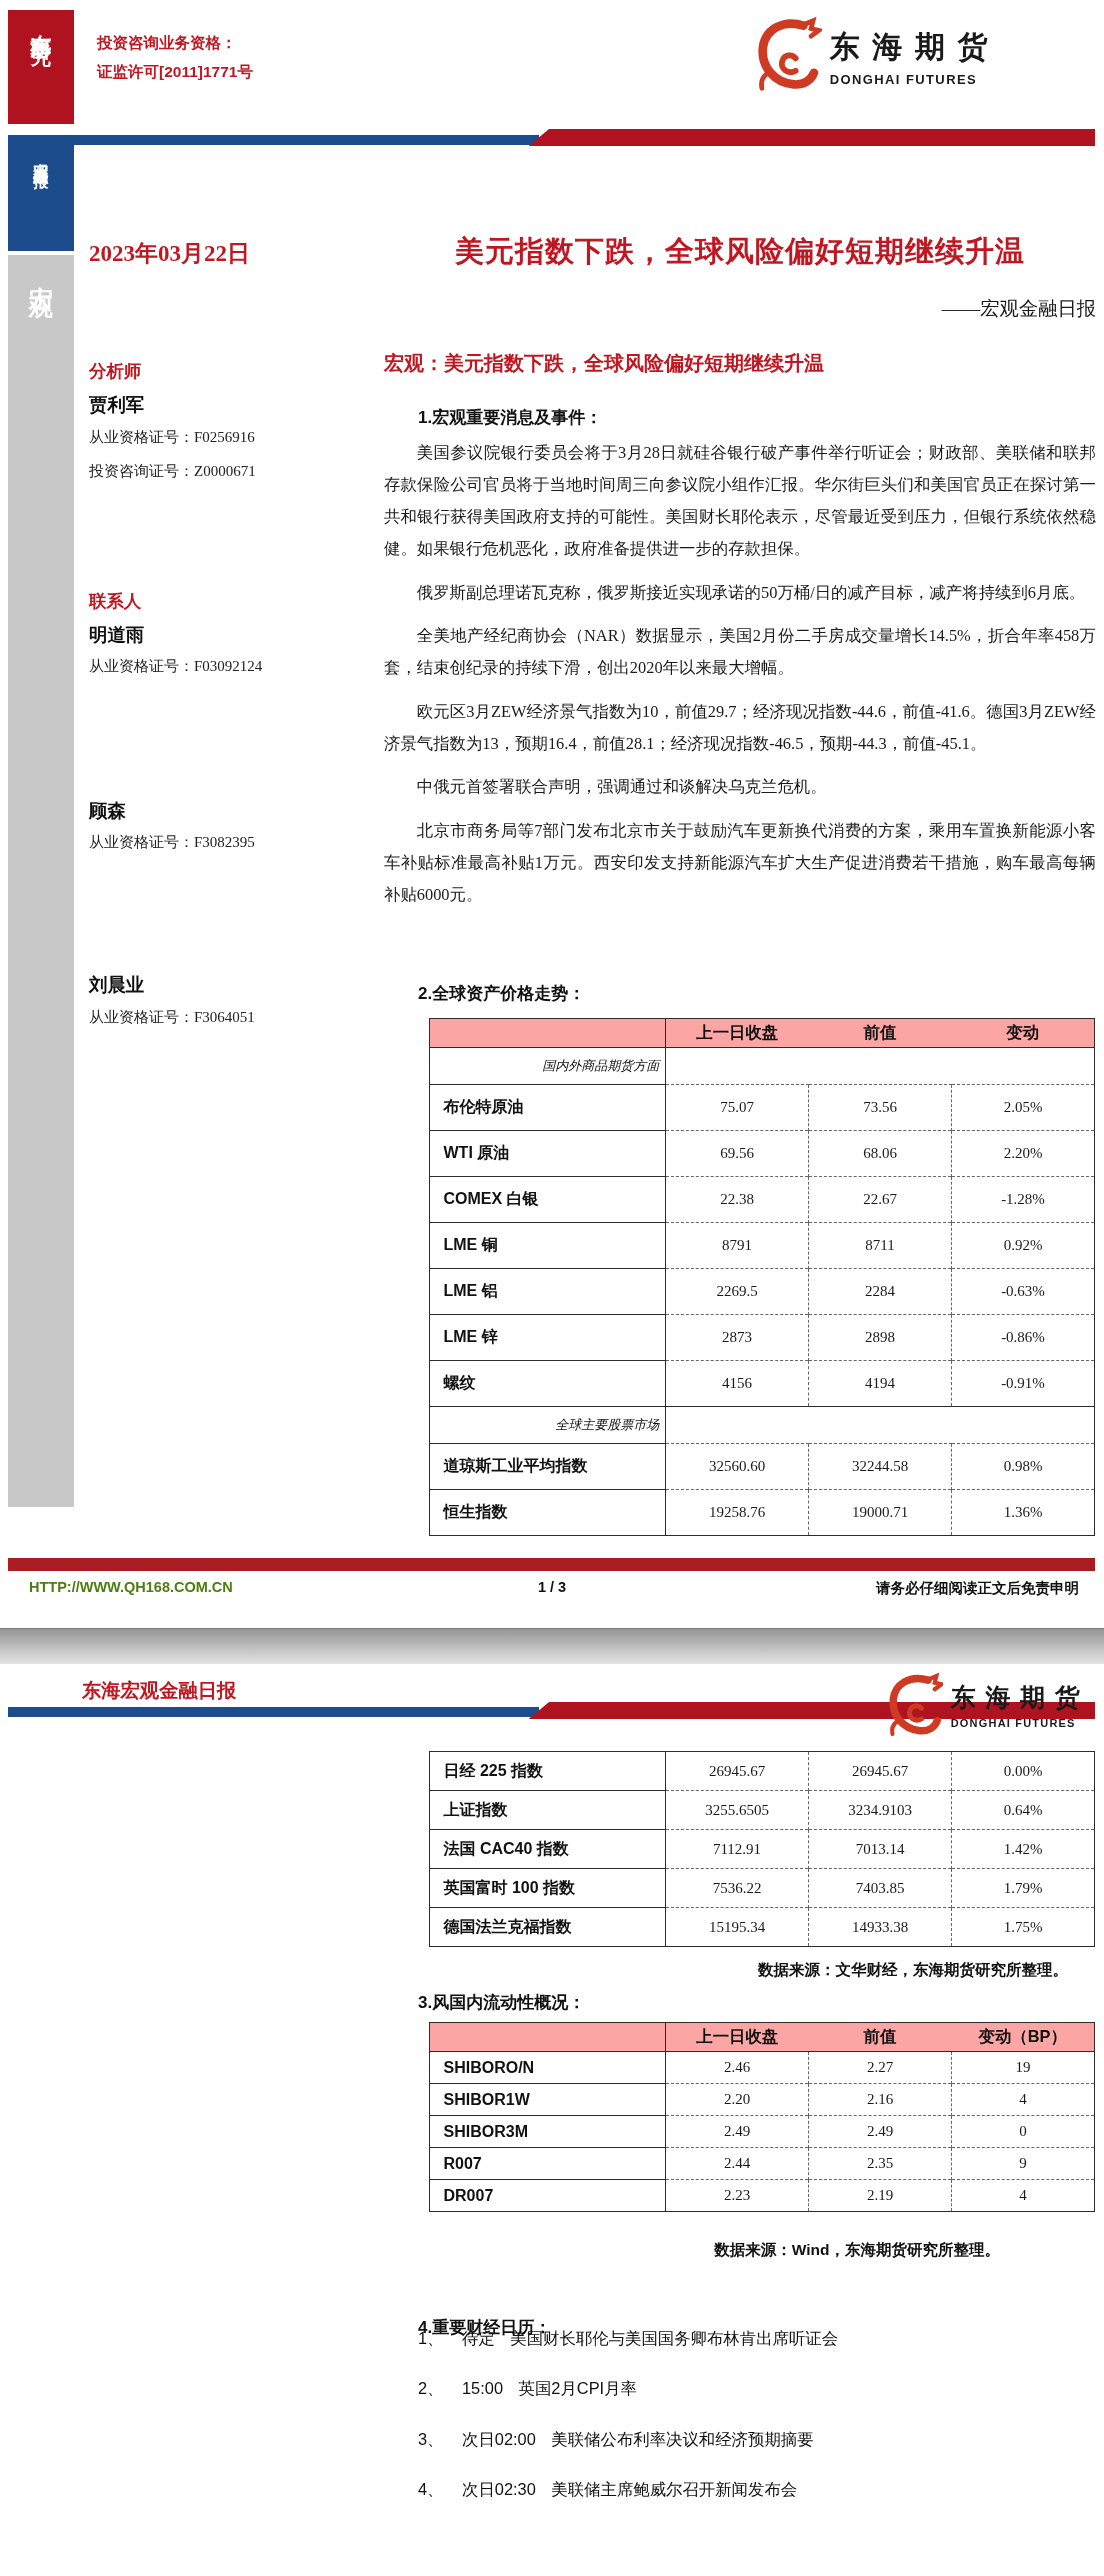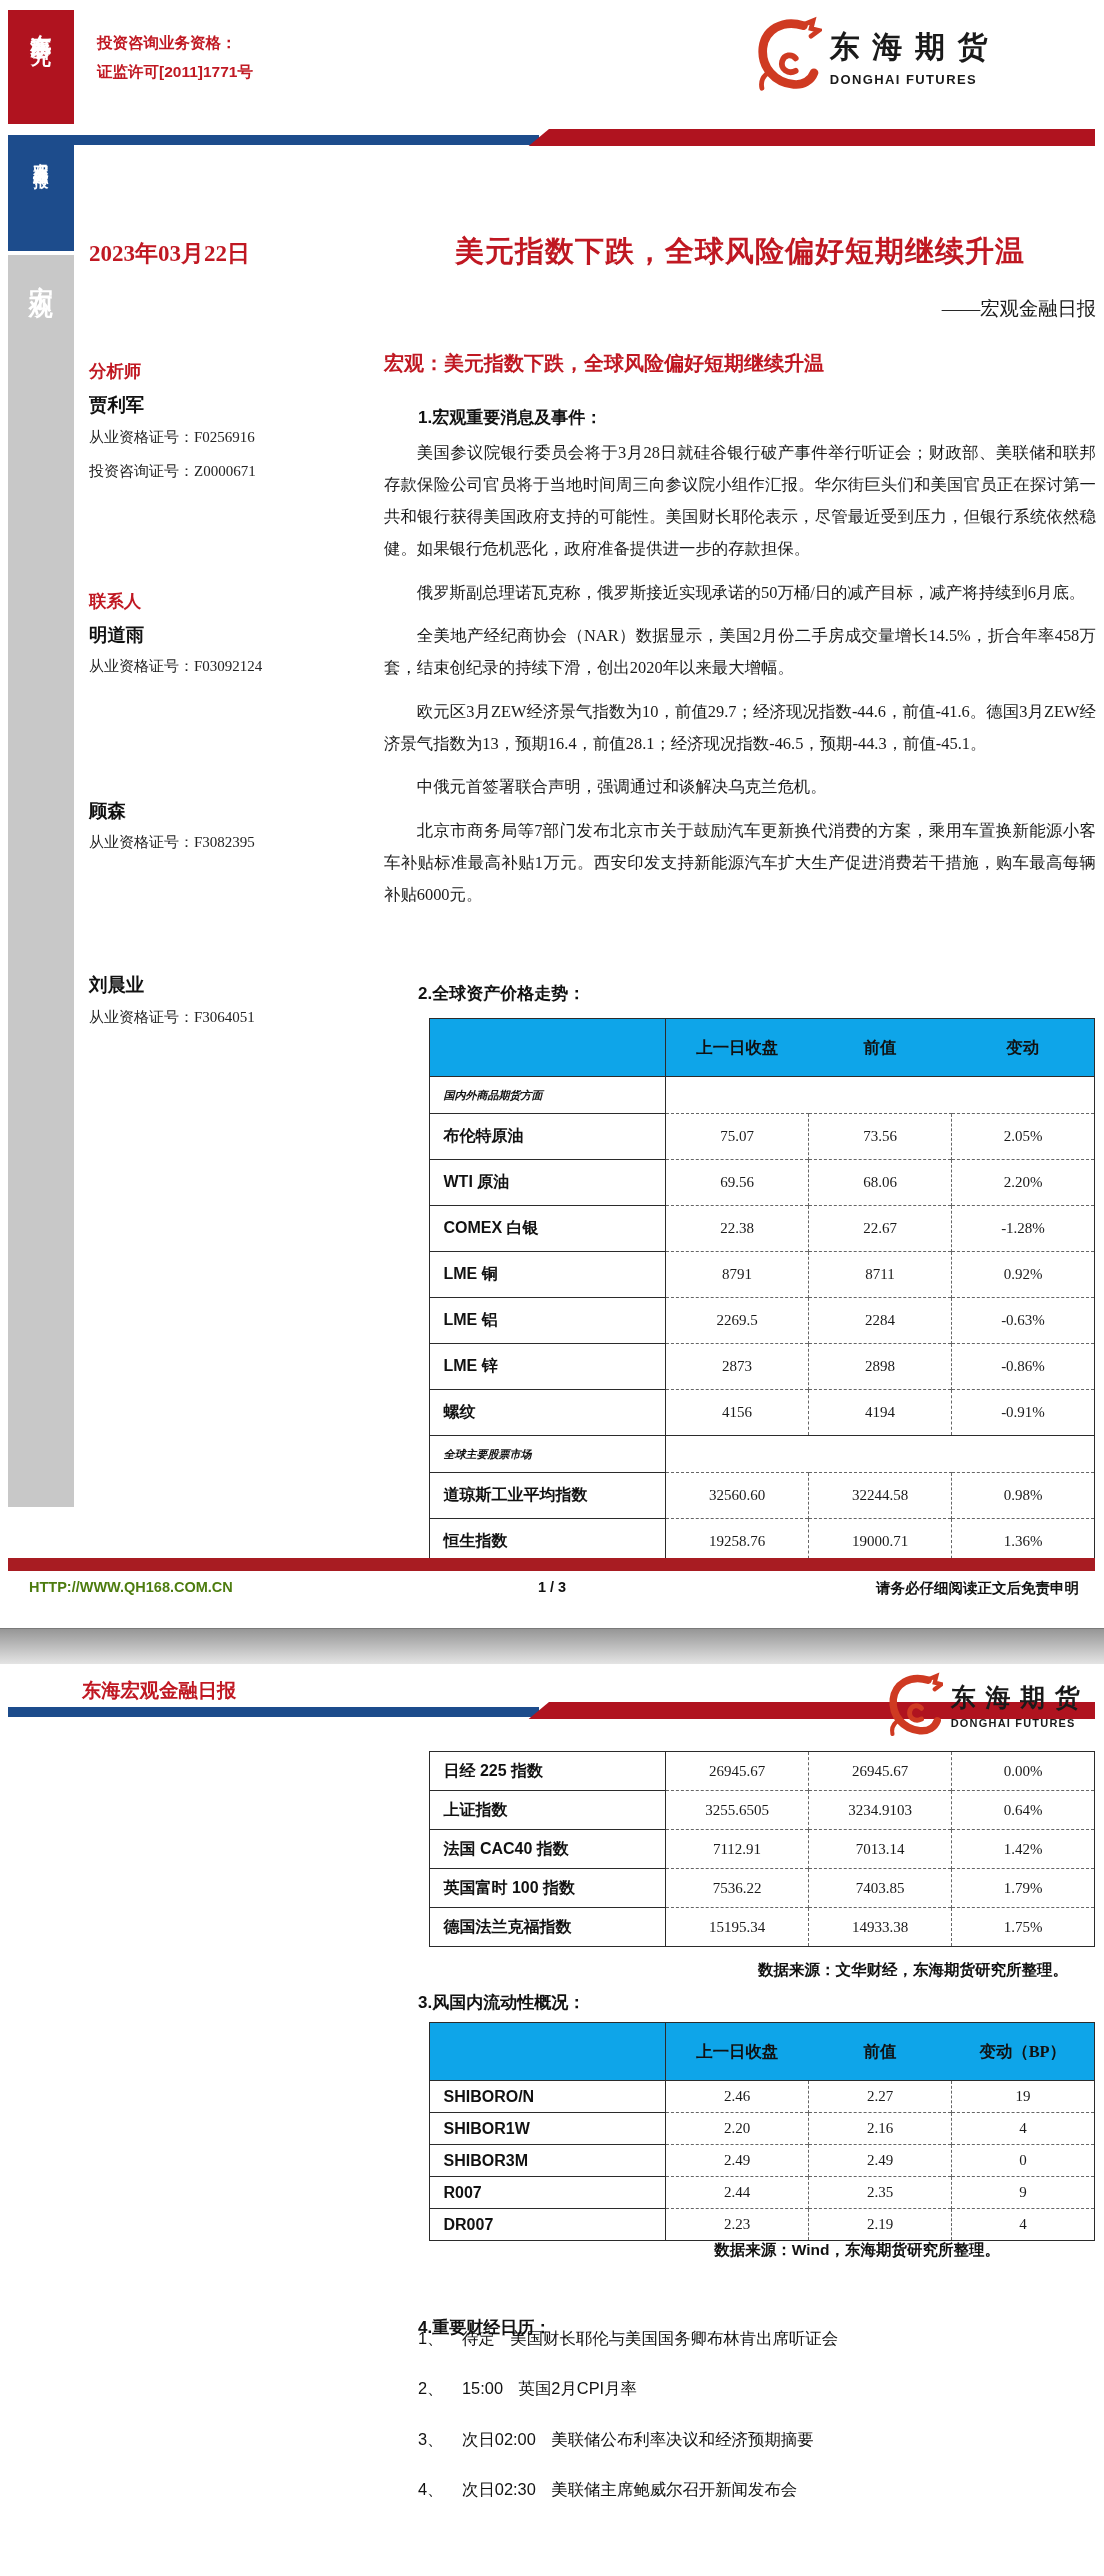--- a/index.html
+++ b/index.html
@@ -59,28 +59,28 @@
   .h-num{font-size:17px;font-weight:bold;color:#111;}
 
   .paras{left:384px;top:437px;width:712px;}
   .paras p{margin:0 0 11.6px 0;font-size:16.4px;line-height:32px;text-indent:2em;
     text-align:justify;color:#1a1a1a;font-family:"Liberation Serif",serif;}
 
   
   .tbl{position:absolute;border-collapse:collapse;width:665px;table-layout:fixed;
     background:#fff;border:1.9px solid #2b2b2b;}
   .tbl th,.tbl td{padding:0 5.8px;box-sizing:border-box;}
-  .tbl .hd th{background:#0ea5e9;font-size:16.4px;font-weight:bold;color:#111;
-    border-bottom:1.9px solid #2b2b2b;height:58px;font-family:Liberation Serif, serif;}
+  .tbl .hd th{background:#fca5a5;font-size:16.4px;font-weight:bold;color:#111;
+    border-bottom:1.9px solid #2b2b2b;height:29px;}
   .tbl .hd th.c1{border-right:1.9px solid #2b2b2b;}
   .tbl td.name{font-weight:bold;font-size:16px;text-align:left;padding-left:13.5px;
     border-right:1.9px solid #2b2b2b;border-top:1.5px solid #2b2b2b;height:46px;}
   .tbl td.v{font-family:"Liberation Serif",serif;font-size:15px;color:#1a1a1a;
     text-align:center;border-top:1px dashed #666;border-left:1px dashed #666;height:35px;}
-  .tbl td.secname{font-weight:bold;font-style:italic;font-size:11px;text-align:left;
+  .tbl td.secname{font-weight:normal;font-style:italic;font-size:13px;text-align:right;
     padding-left:13.5px;border-right:1.9px solid #2b2b2b;border-top:1.9px solid #2b2b2b;height:37px;}
   .tbl td.secfill{border-top:1.9px solid #2b2b2b;}
   .tblc td.name,.tblc td.v{height:39px !important;}
   .tbl2 td.name,.tbl2 td.v{height:32px !important;}
 
   .src-note{position:absolute;font-size:15.5px;font-weight:bold;color:#111;text-align:right;}
 
   .footer-bar{left:7.7px;top:1558px;width:1087px;height:12.6px;background:#a81c22;}
   .footer-url{left:29px;top:1579px;font-size:14.5px;font-weight:bold;color:#4d7c0f;text-decoration:none;}
   .footer-page{left:0;top:1579px;width:1104px;text-align:center;font-size:14.5px;font-weight:bold;}

